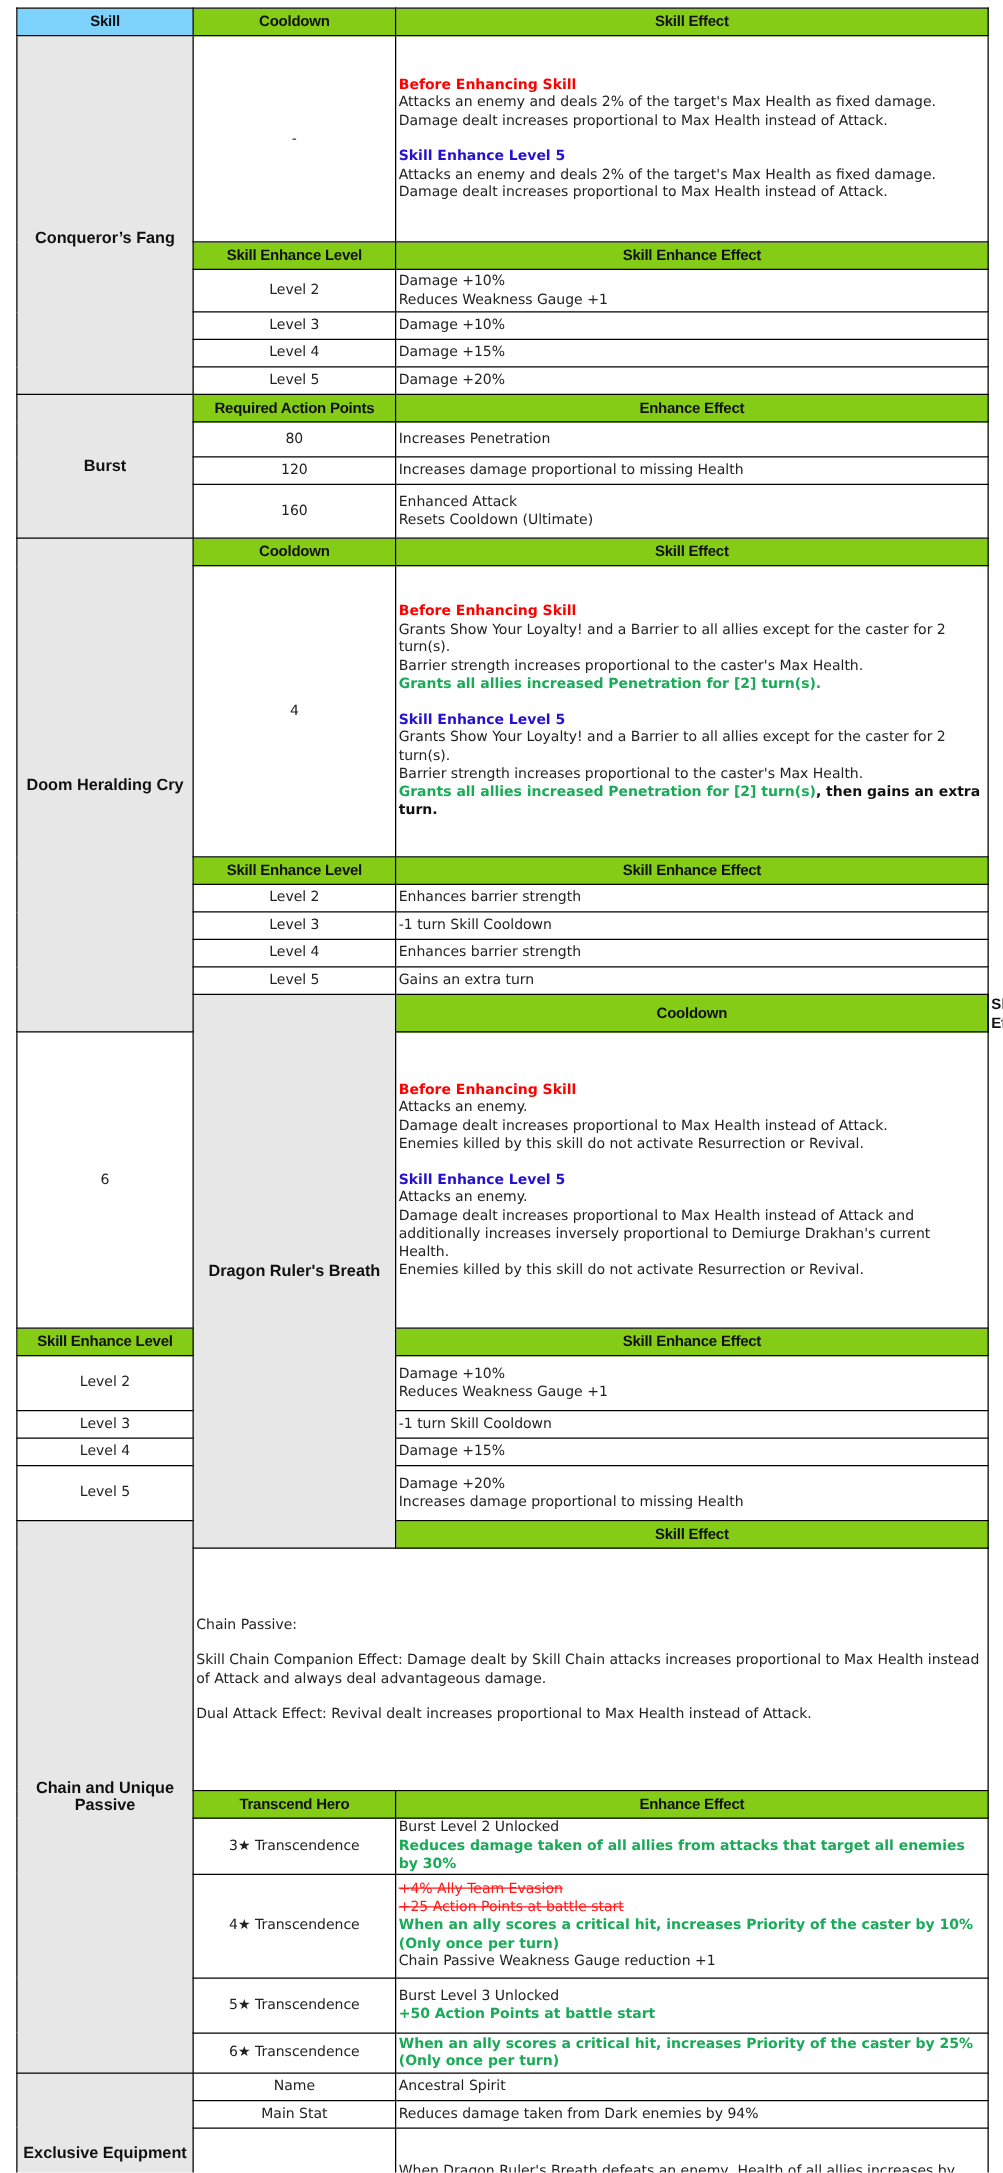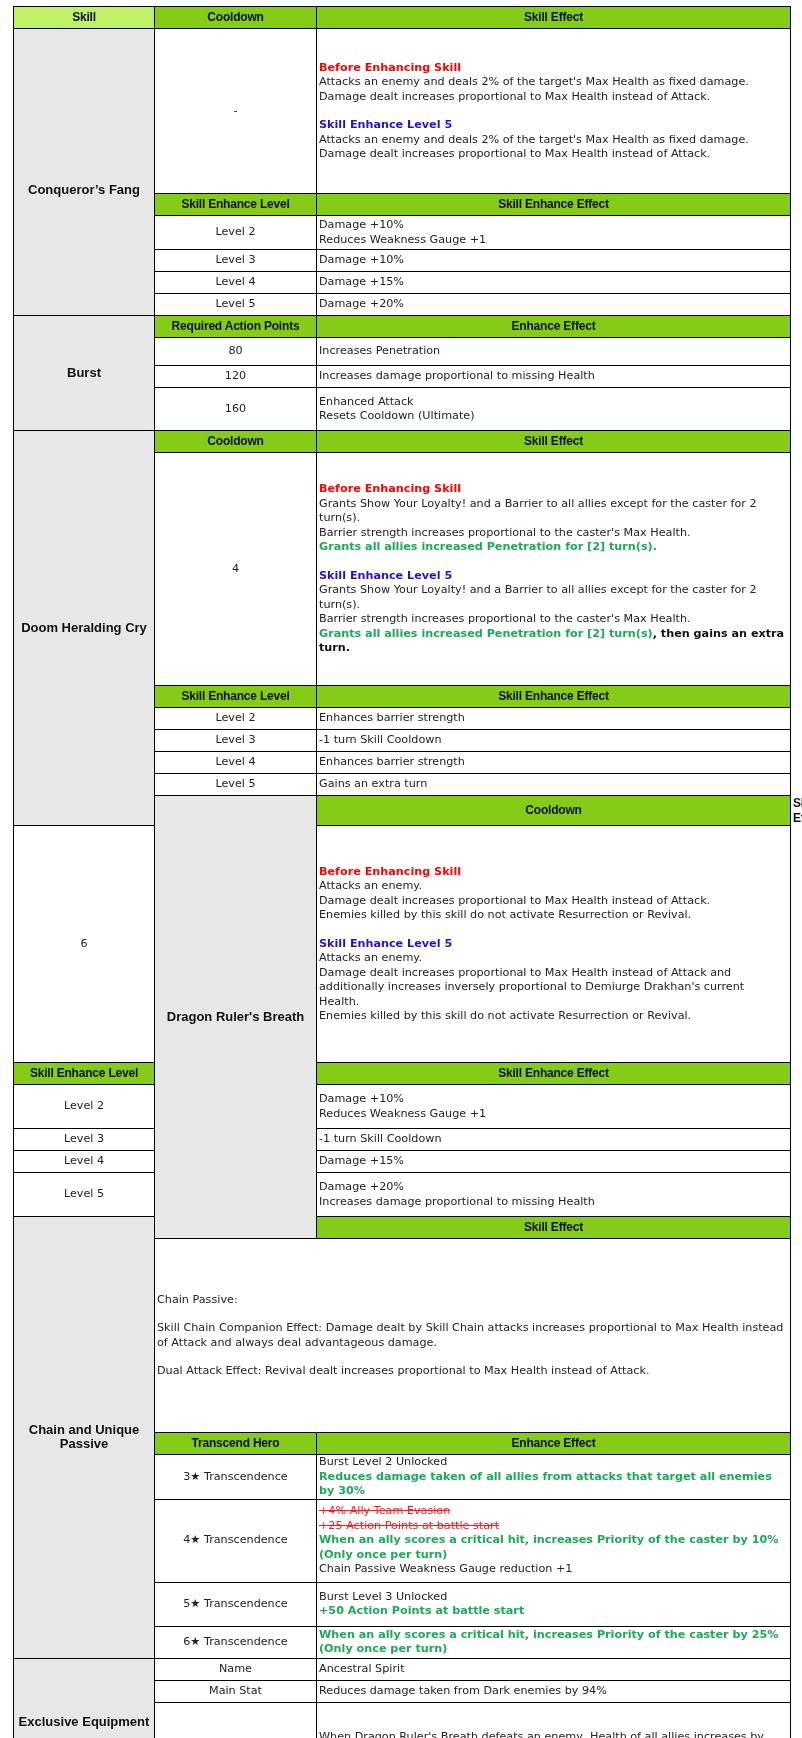--- a/index.html
+++ b/index.html
@@ -25,21 +25,21 @@
 
 <table class="skills">
   <colgroup>
       <col class="c1">
       <col class="c2">
       <col class="c3">
     </colgroup>
 
   <tbody>
       <tr style="height:22px">
-    <td class="hdr" style="background:#bef264">Skill</td>
+    <td class="hdr" style="background:#7dd3fc">Skill</td>
     <td class="hdr">Cooldown</td>
     <td class="hdr">Skill Effect</td>
   </tr>
 
   <tr style="height:165px">
     <td class="skillname" rowspan="6" style="vertical-align:bottom;padding-bottom:118px">Conqueror’s Fang</td>
     <td class="center">-</td>
     <td>
       <span class="line red">Before Enhancing Skill</span>
       <span class="line">Attacks an enemy and deals 2% of the target's Max Health as fixed damage.</span>

